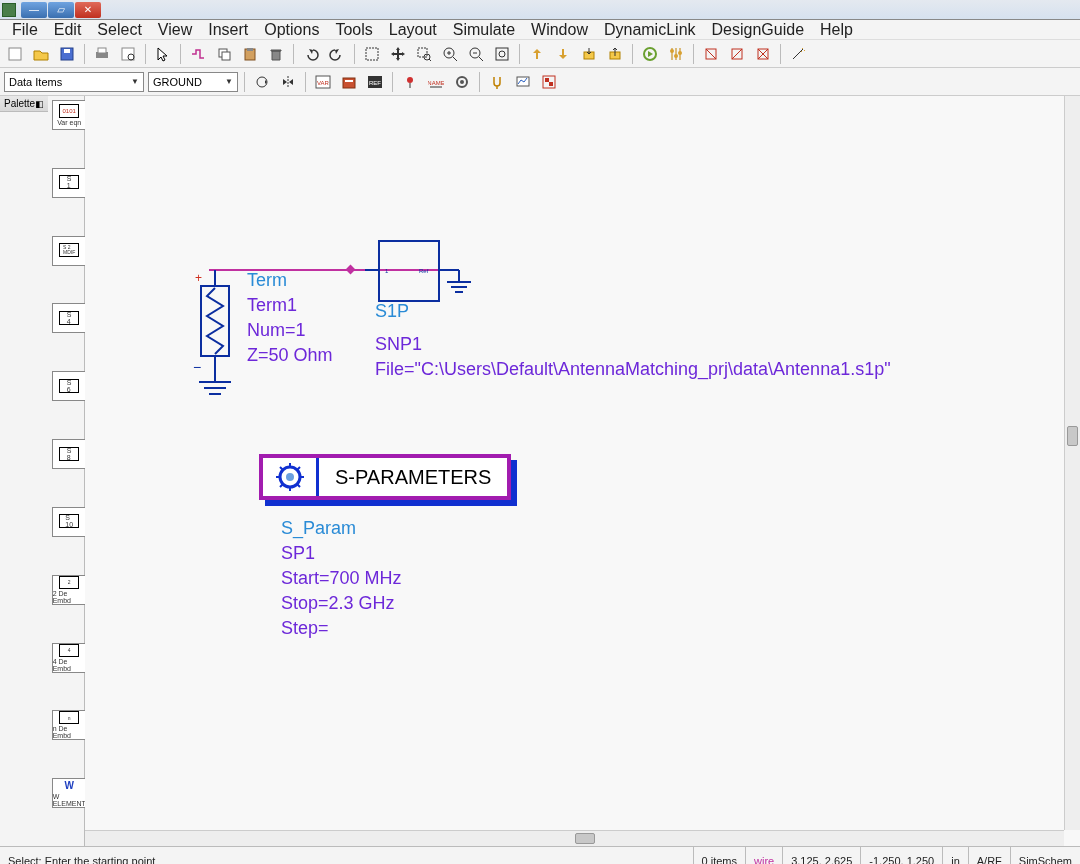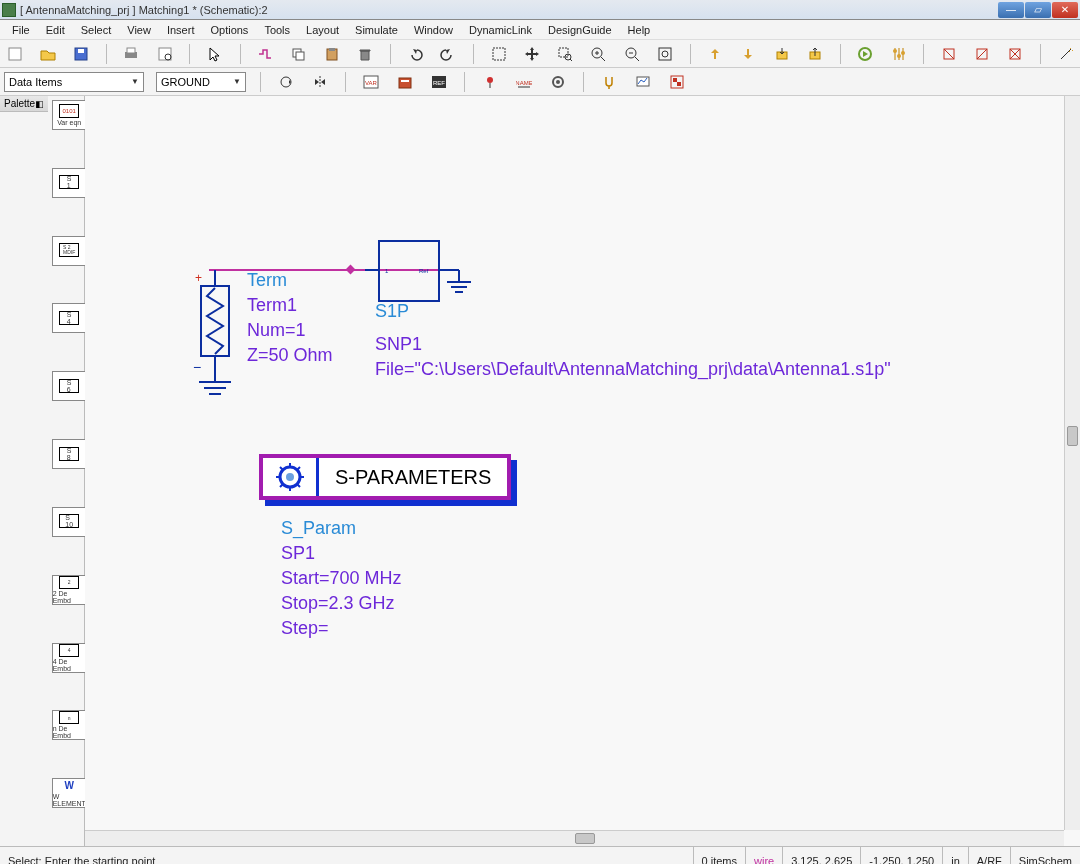--- a/index.html
+++ b/index.html
@@ -10,24 +10,24 @@
 .titlebar .app-icon { width: 14px; height: 14px; background: #4a7e4a; margin-right: 4px; border:1px solid #2a5e2a; }
 .titlebar .title { flex: 1; font-size: 11px; color: #333; }
 .titlebar .win-btns { display: flex; }
 .titlebar .win-btn { width: 26px; height: 16px; margin-left: 1px; display:flex; align-items:center; justify-content:center; font-size:10px; color:#fff; border-radius:2px;}
 .win-min { background: linear-gradient(#6fa3e0,#3a6fb0); }
 .win-max { background: linear-gradient(#6fa3e0,#3a6fb0); }
 .win-close { background: linear-gradient(#e06a5a,#c03020); }
 
 
 .menubar { height: 20px; background: #f4f4f4; display: flex; align-items: center; padding: 0 4px; gap: 0; border-bottom:1px solid #ddd;}
-.menubar .menu-item { padding: 2px 8px; font-size: 11px; color: #222; cursor: default; }
-
-
-.toolbar { background: #f4f4f4; border-bottom: 1px solid #ccc; display: flex; align-items: center; padding: 2px 4px; gap: 12px; height: 28px; }
+.menubar .menu-item { padding: 2px 8px; font-size: 16px; color: #222; cursor: default; }
+
+
+.toolbar { background: #f4f4f4; border-bottom: 1px solid #ccc; display: flex; align-items: center; padding: 2px 4px; gap: 4px; height: 28px; }
 .tb-btn { width: 22px; height: 22px; display:flex; align-items:center; justify-content:center; border:1px solid transparent; cursor:default;}
 .tb-sep { width:1px; height:20px; background:#bbb; margin:0 2px;}
 .tb-combo { height: 20px; border:1px solid #888; background:#fff; display:flex; align-items:center; padding:0 4px; font-size:11px; min-width:90px; justify-content:space-between;}
 .tb-combo .arrow{ font-size:8px; color:#333;}
 
 
 .main { display:flex; height: calc(864px - 20px - 20px - 28px - 28px - 18px); }
 .palette-pane { width: 85px; background:#f4f4f4; border-right:1px solid #bbb; display:flex; flex-direction:row;}
 .palette-title { height:16px; background:linear-gradient(#e8e8e8,#d8d8d8); font-size:10px; padding:1px 4px; border-bottom:1px solid #bbb; display:flex; justify-content:space-between; align-items:center;}
 .palette-grid { padding:4px; display:grid; grid-template-columns: 1fr 1fr; gap:4px; }
@@ -65,21 +65,20 @@
 .statusbar .cell:first-child{border-left:none;}
 .statusbar .grow{ flex:1;}
 
 svg{ display:block;}
 </style>
 </head>
 <body>
 
 <div class="titlebar">
   <div class="app-icon"></div>
-  <div class="title">[ AntennaMatching_prj ] Matching1 * (Schematic):2</div>
   <div class="win-btns">
     <div class="win-btn win-min">—</div>
     <div class="win-btn win-max">▱</div>
     <div class="win-btn win-close">✕</div>
   </div>
 </div>
 
 <div class="menubar">
   <div class="menu-item">File</div>
   <div class="menu-item">Edit</div>

